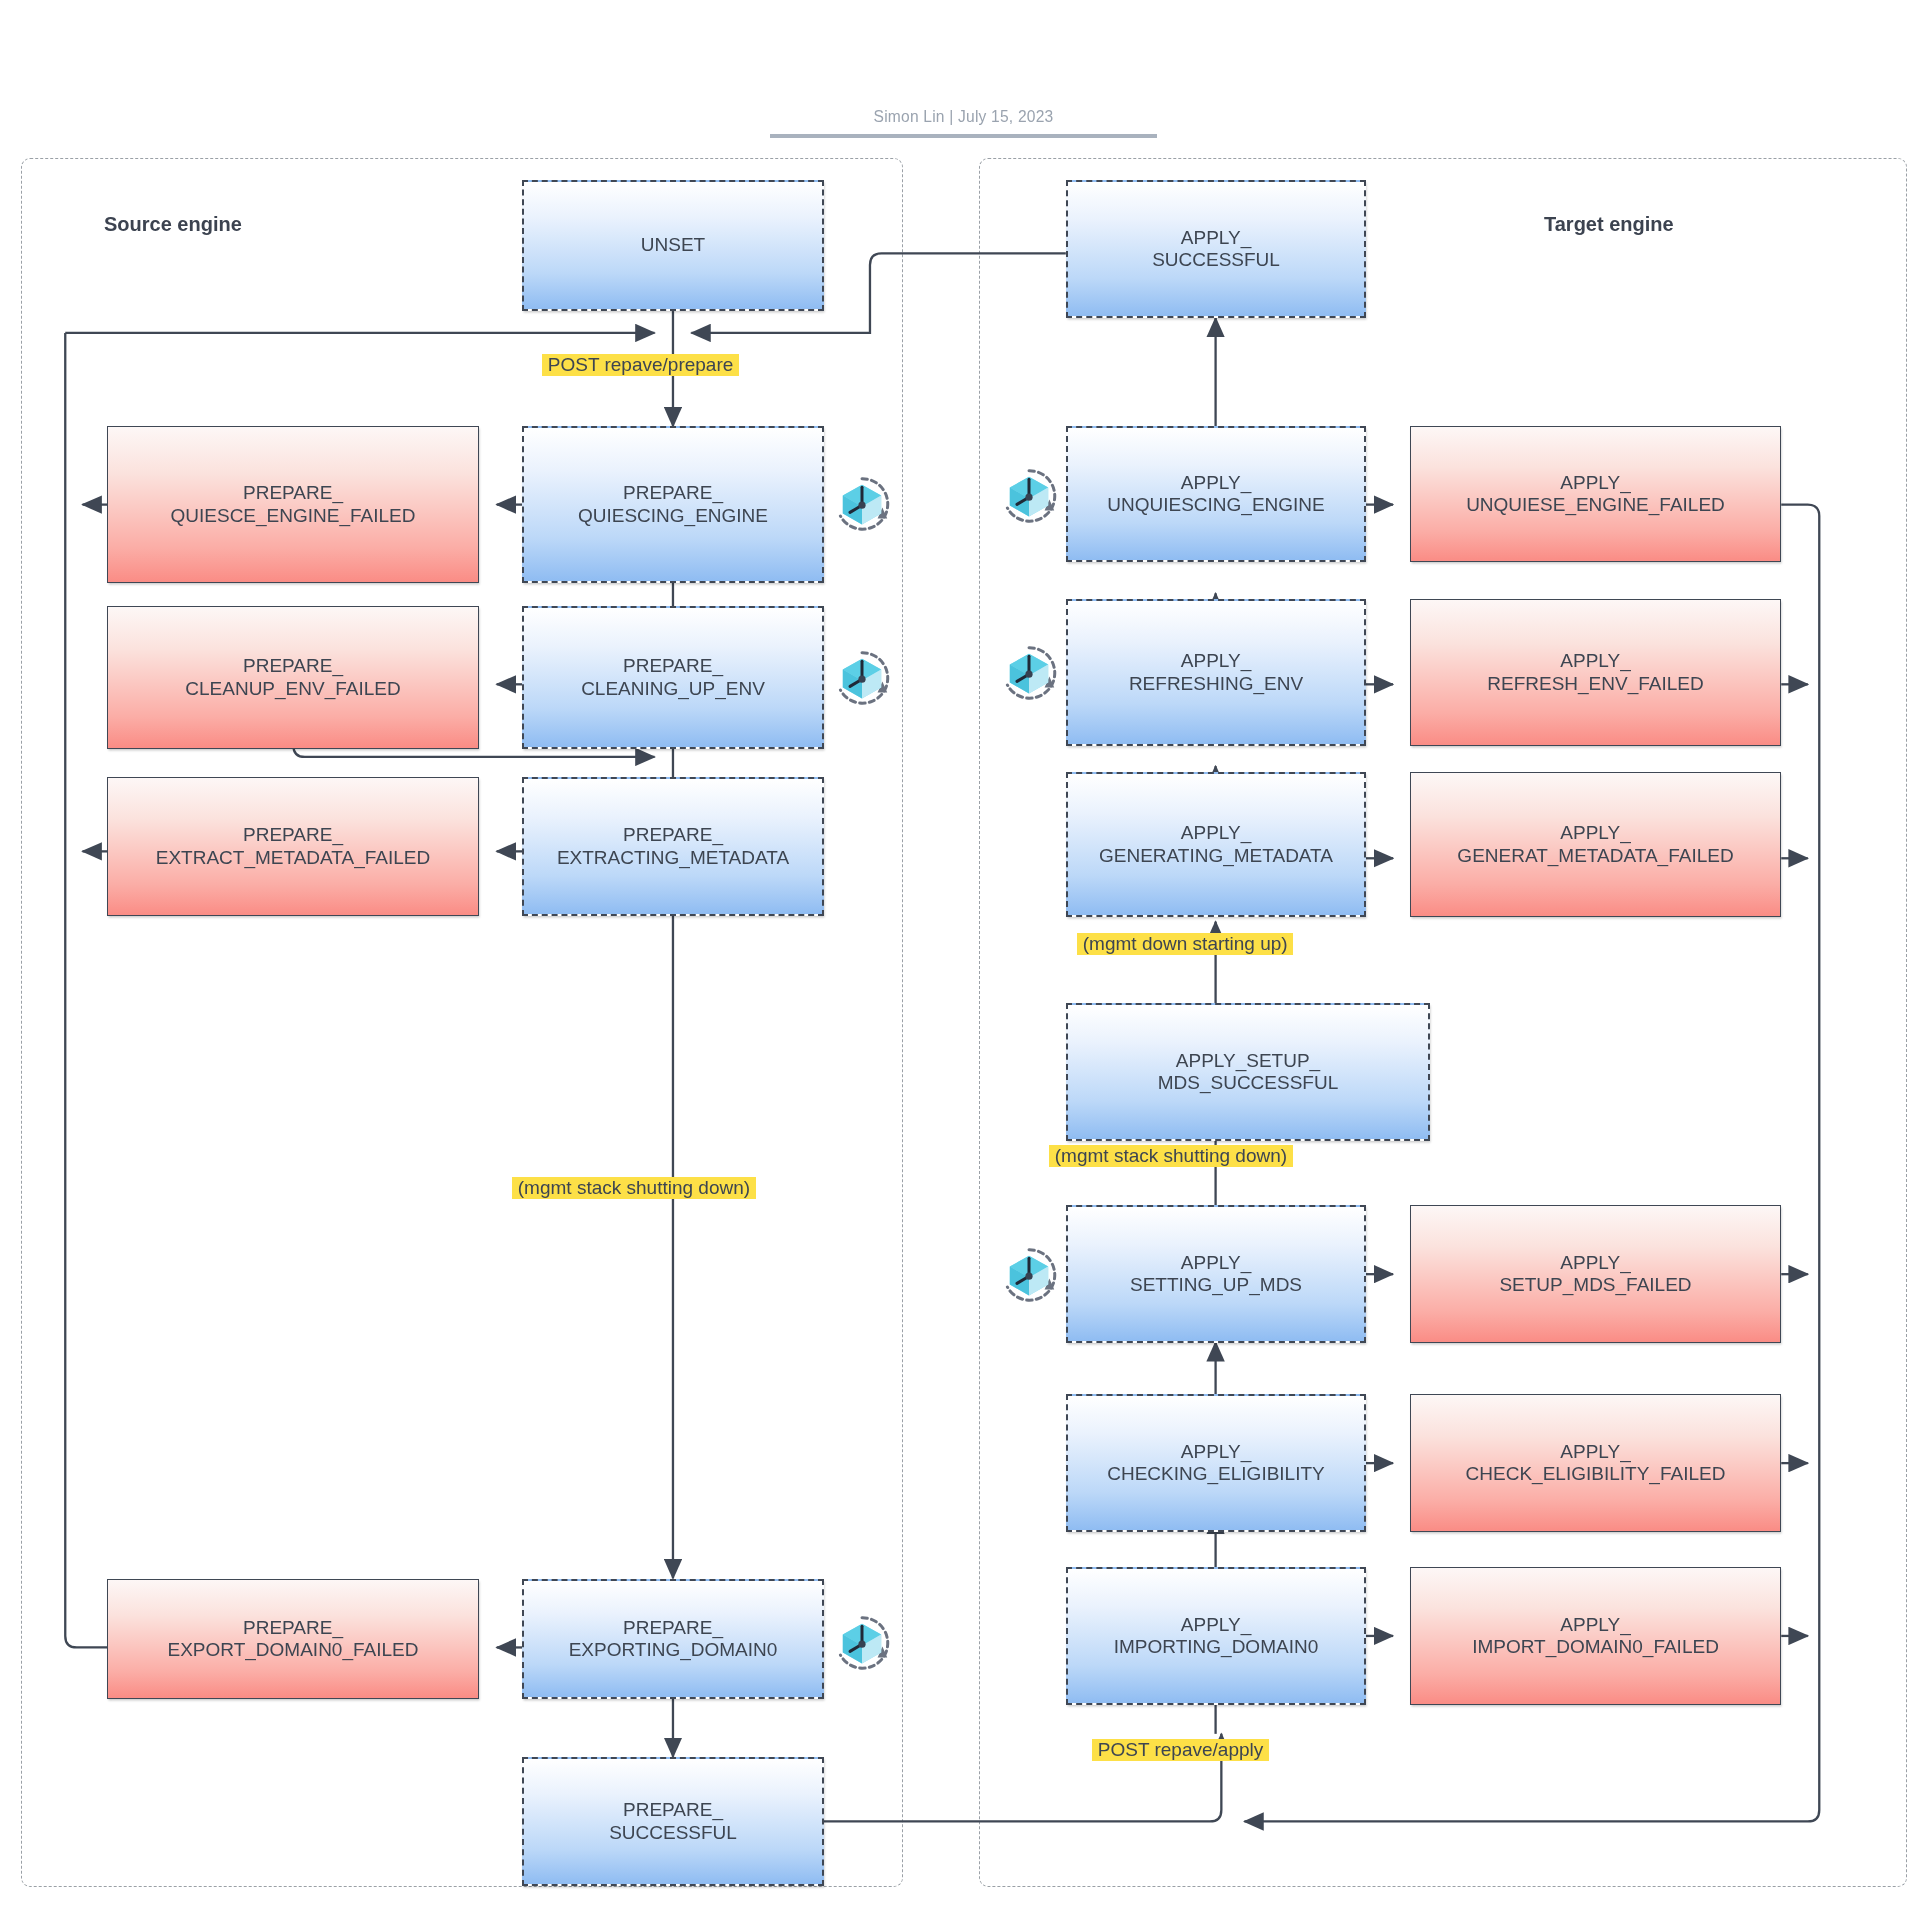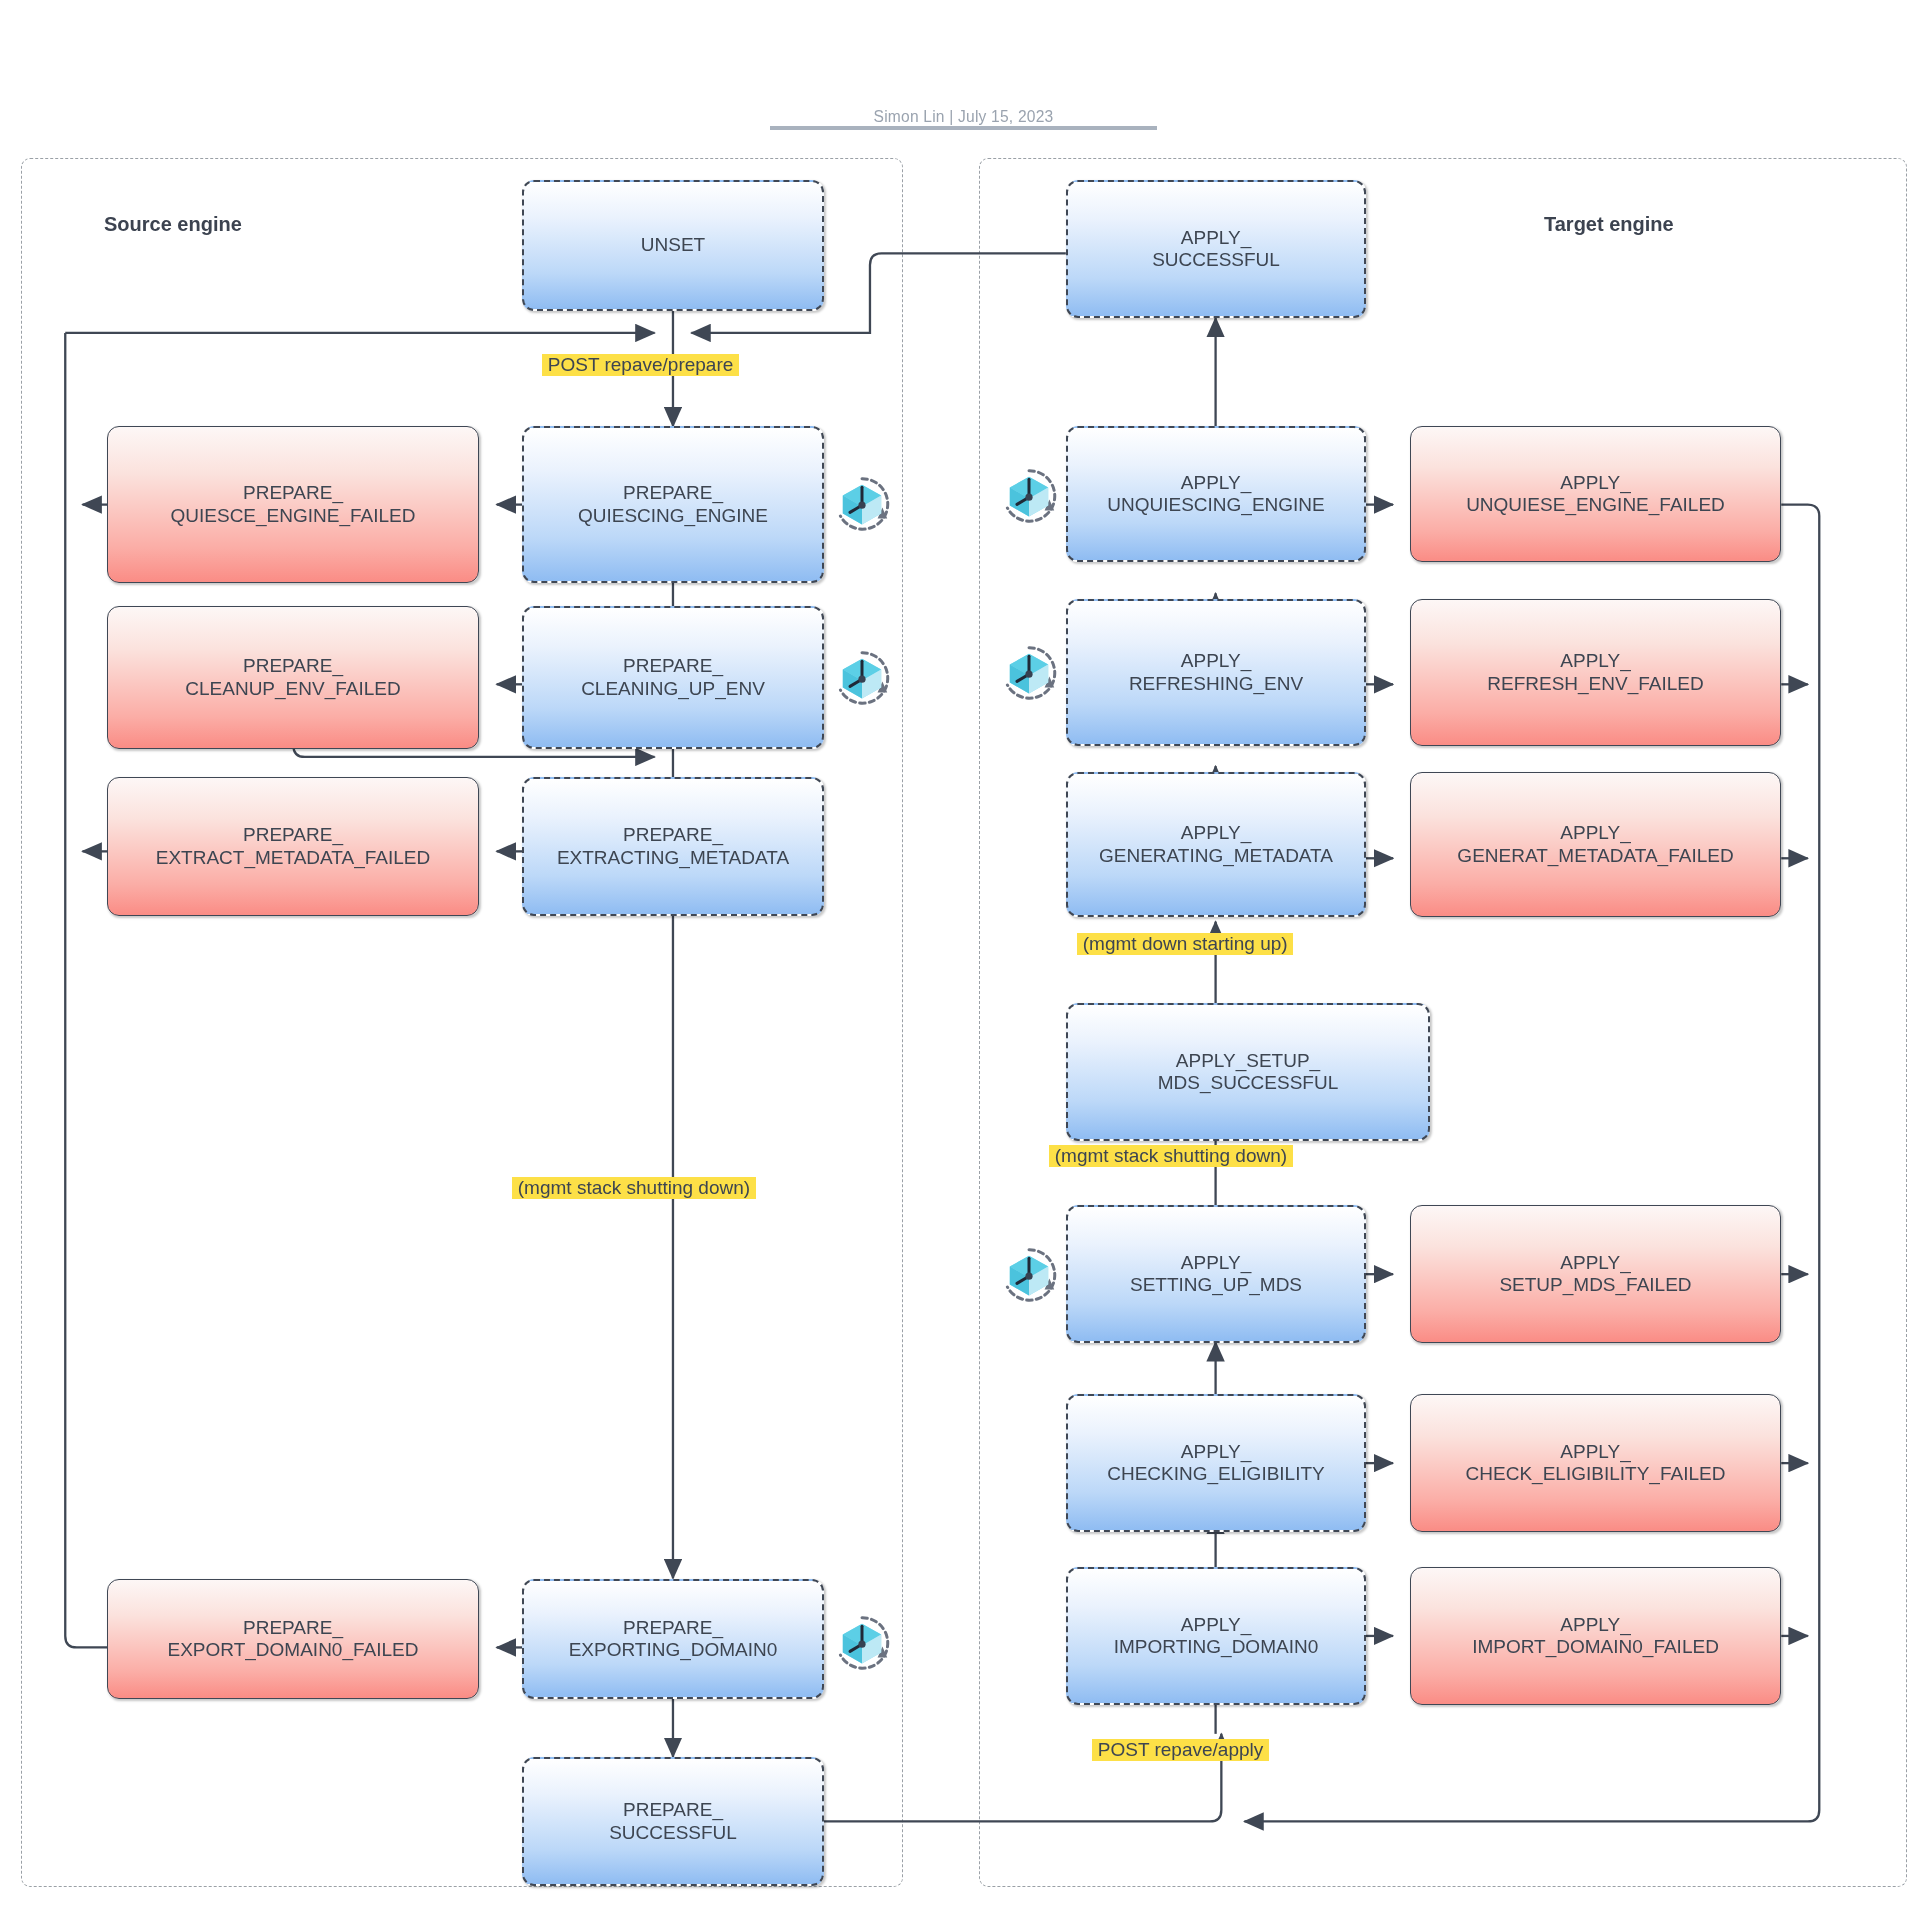--- a/index.html
+++ b/index.html
@@ -13,20 +13,21 @@
   
   .title{
     position:absolute;left:0;top:63px;width:1926px;text-align:center;
     font-size:31px;font-weight:400;color:#1d1d1d;letter-spacing:0.1px;
   }
   .byline-wrap{
     position:absolute;left:770px;top:108px;width:387px;text-align:center;
   }
   .byline{
     font-size:15.6px;color:#9aa3af;letter-spacing:0.2px;display:block;
+    padding-bottom:8px;
   }
   .byline-rule{
     display:block;height:3.5px;background:#a9b2be;width:100%;
   }
 
   
   .lane{
     position:absolute;border:1.7px dashed #9aa0a6;border-radius:9.2px;
     background:transparent;
   }
@@ -37,21 +38,21 @@
     white-space:nowrap;
   }
   #lane-source-title{left:104px;top:213px;}
   #lane-target-title{left:1533px;top:213px;margin-left:11px;}
 
   
   .node{
     position:absolute;box-sizing:border-box;
     display:flex;align-items:center;justify-content:center;
     text-align:center;line-height:1.18;font-size:19px;color:#3d4551;
-    border-radius:12px;
+    border-radius:0;
     box-shadow:1.2px 1.7px 2.3px rgba(0,0,0,.22);
     padding:2.3px 3.5px;
   }
   .node .lbl{white-space:pre-line;display:block;}
   .node.blue{
     background:linear-gradient(180deg,#ffffff 0%,#eaf2fd 28%,#bcd8f8 72%,#8fbcf2 100%);
     border:2.3px dashed #3f4754;
   }
   .node.red{
     background:linear-gradient(180deg,#fdf7f6 0%,#fbe2dd 30%,#fbada6 78%,#fa8c85 100%);

